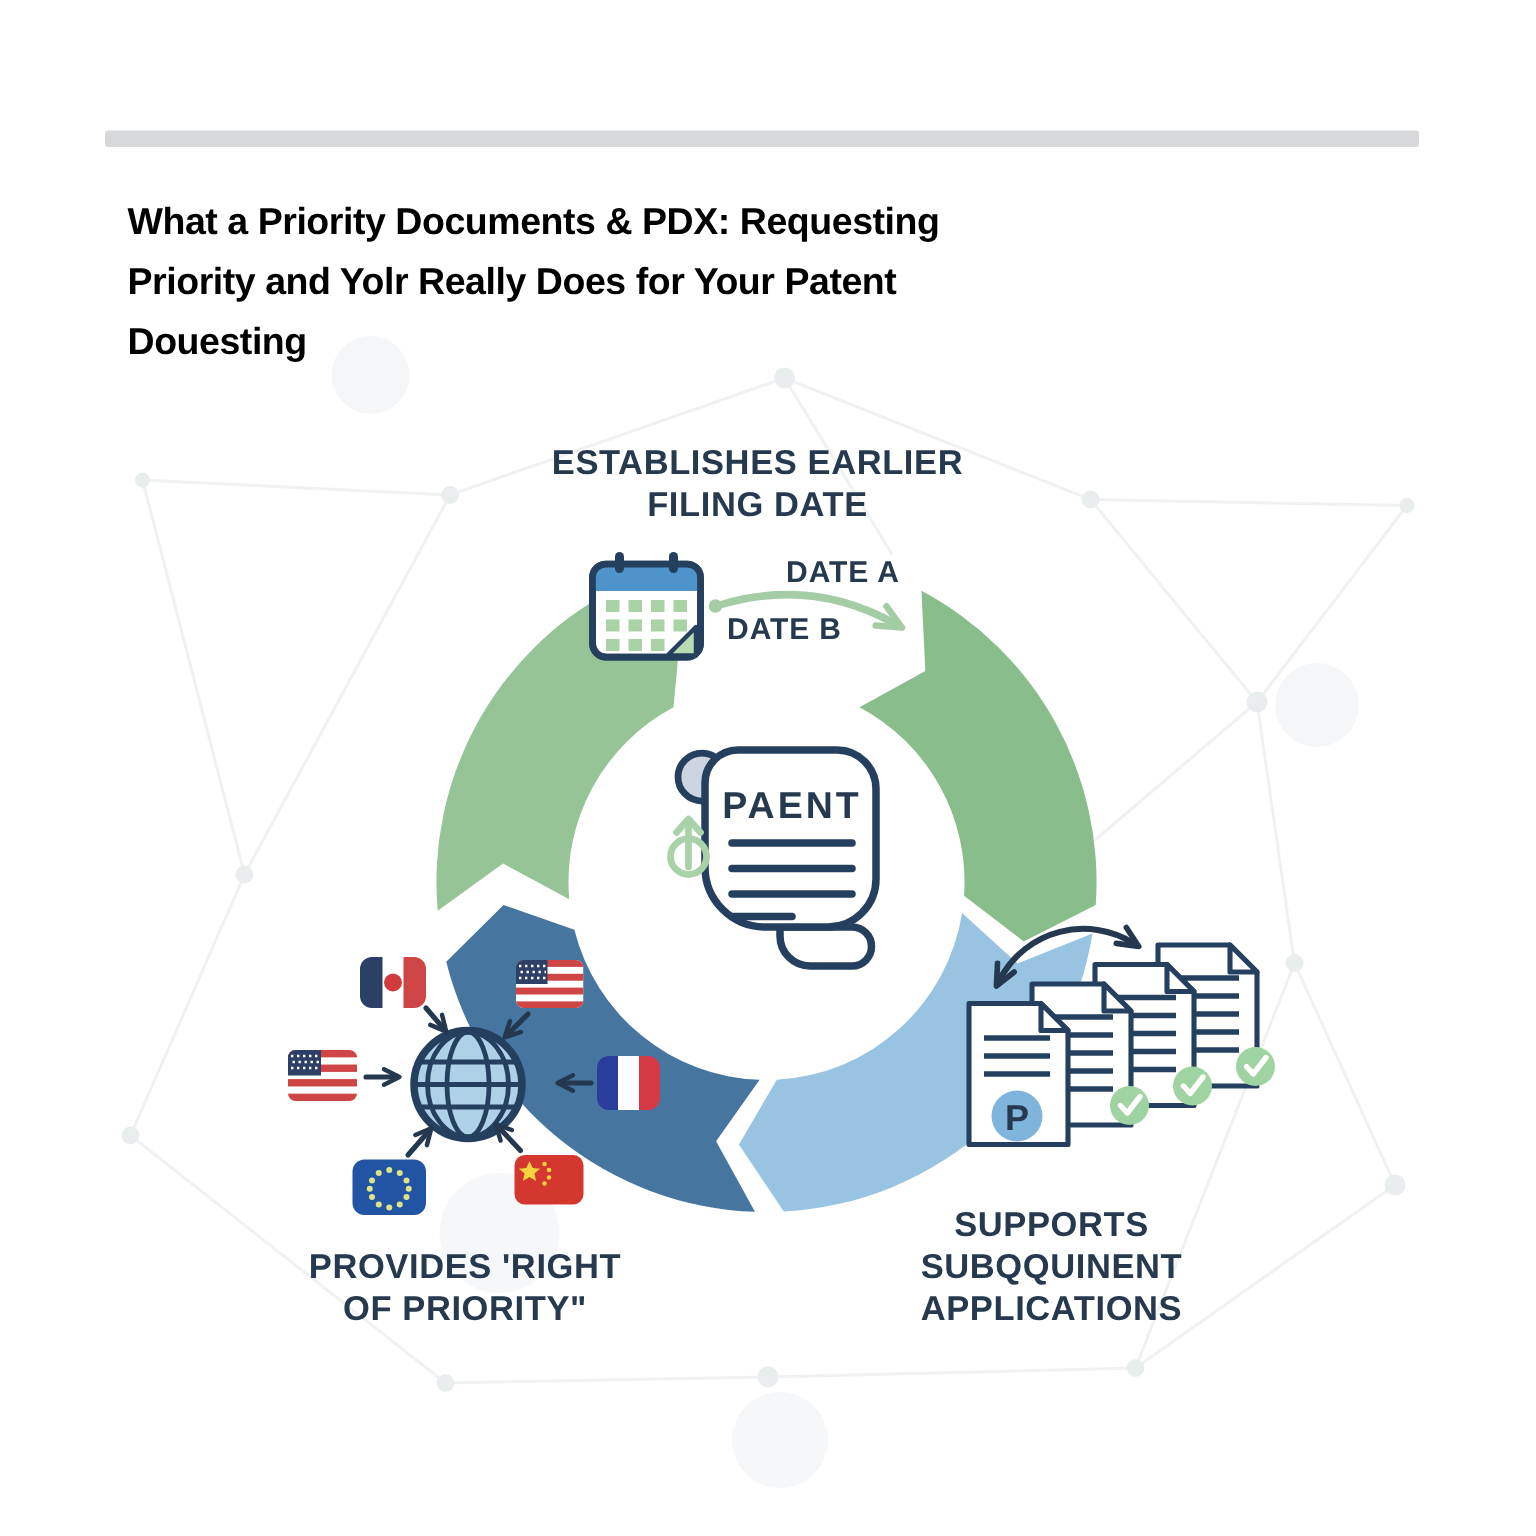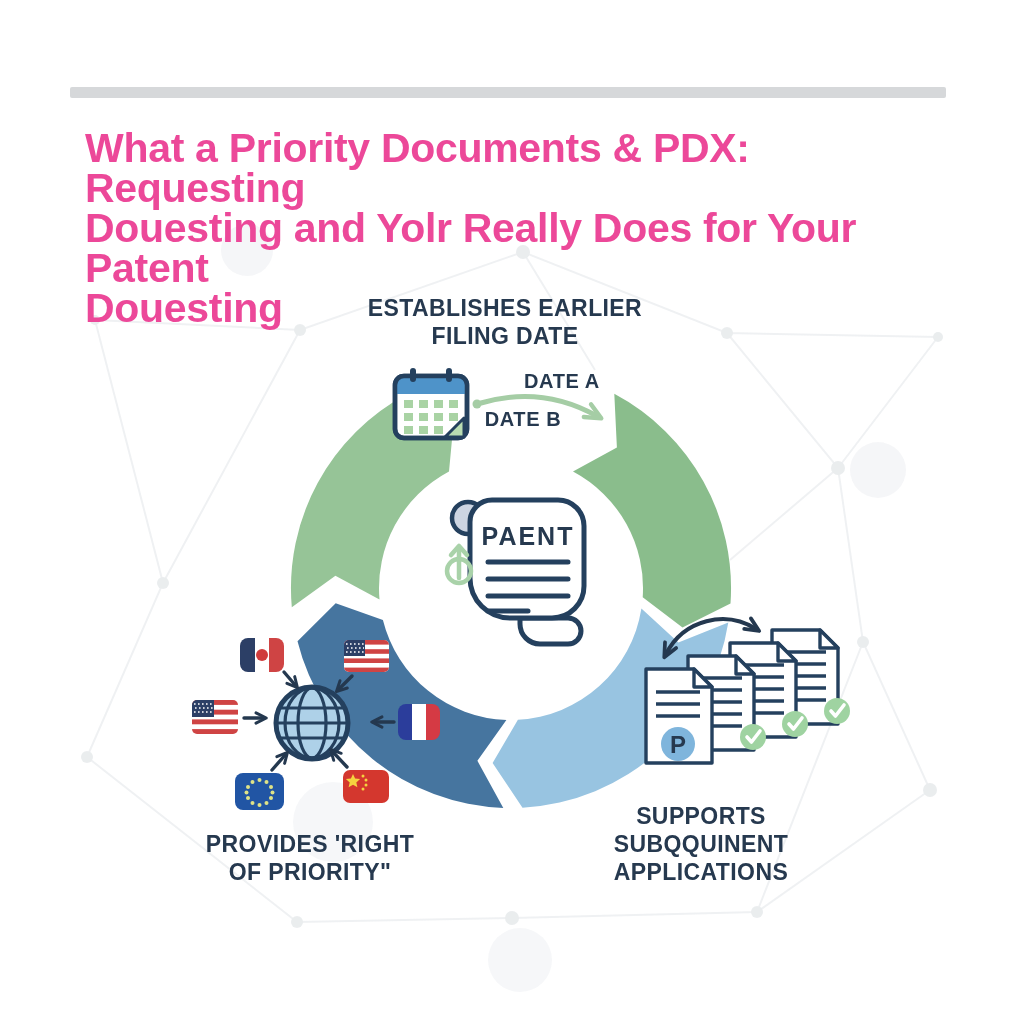--- a/index.html
+++ b/index.html
@@ -1,20 +1,20 @@
 <!DOCTYPE html>
 <html><head>
 <meta charset="utf-8">
 <style>
   html,body{margin:0;padding:0;background:#ffffff;}
   .canvas{position:relative;width:1024px;height:1024px;background:#ffffff;overflow:hidden;
           font-family:"Liberation Sans",sans-serif;}
   .topbar{position:absolute;left:70px;top:87px;width:876px;height:11px;background:#d6d8da;border-radius:2px;}
-  .title{position:absolute;left:85px;top:128px;width:820px;color:#ec4899;
-         font-size:41px;line-height:40px;font-weight:800;letter-spacing:-0.3px;}
+  .title{position:absolute;left:85px;top:128px;width:820px;color:#000000;
+         font-size:25px;line-height:40px;font-weight:800;letter-spacing:-0.3px;}
   svg{position:absolute;left:0;top:0;}
   text{font-family:"Liberation Sans",sans-serif;fill:#26394f;font-weight:700;}
   .lbl{font-size:23px;letter-spacing:0.4px;}
   .datelbl{font-size:20px;letter-spacing:0.6px;}
   .paent{font-size:25px;letter-spacing:2px;}
   .pbadge{font-size:24px;}
   .navy-stroke{stroke:#24405e;}
 </style>
 </head>
 <body>
@@ -303,17 +303,17 @@
 
     <text class="lbl" x="701" y="824" text-anchor="middle">SUPPORTS</text>
     <text class="lbl" x="701" y="852" text-anchor="middle">SUBQQUINENT</text>
     <text class="lbl" x="701" y="880" text-anchor="middle">APPLICATIONS</text>
   </svg>
 
   <div class="topbar"></div>
 
   <div class="title">
     <div>What a Priority Documents &amp; PDX: Requesting</div>
-    <div>Douesting and Yolr Really Does for Your Patent</div>
+    <div>Priority and Yolr Really Does for Your Patent</div>
     <div>Douesting</div>
   </div>
 
 </div>
 
 </body></html>

